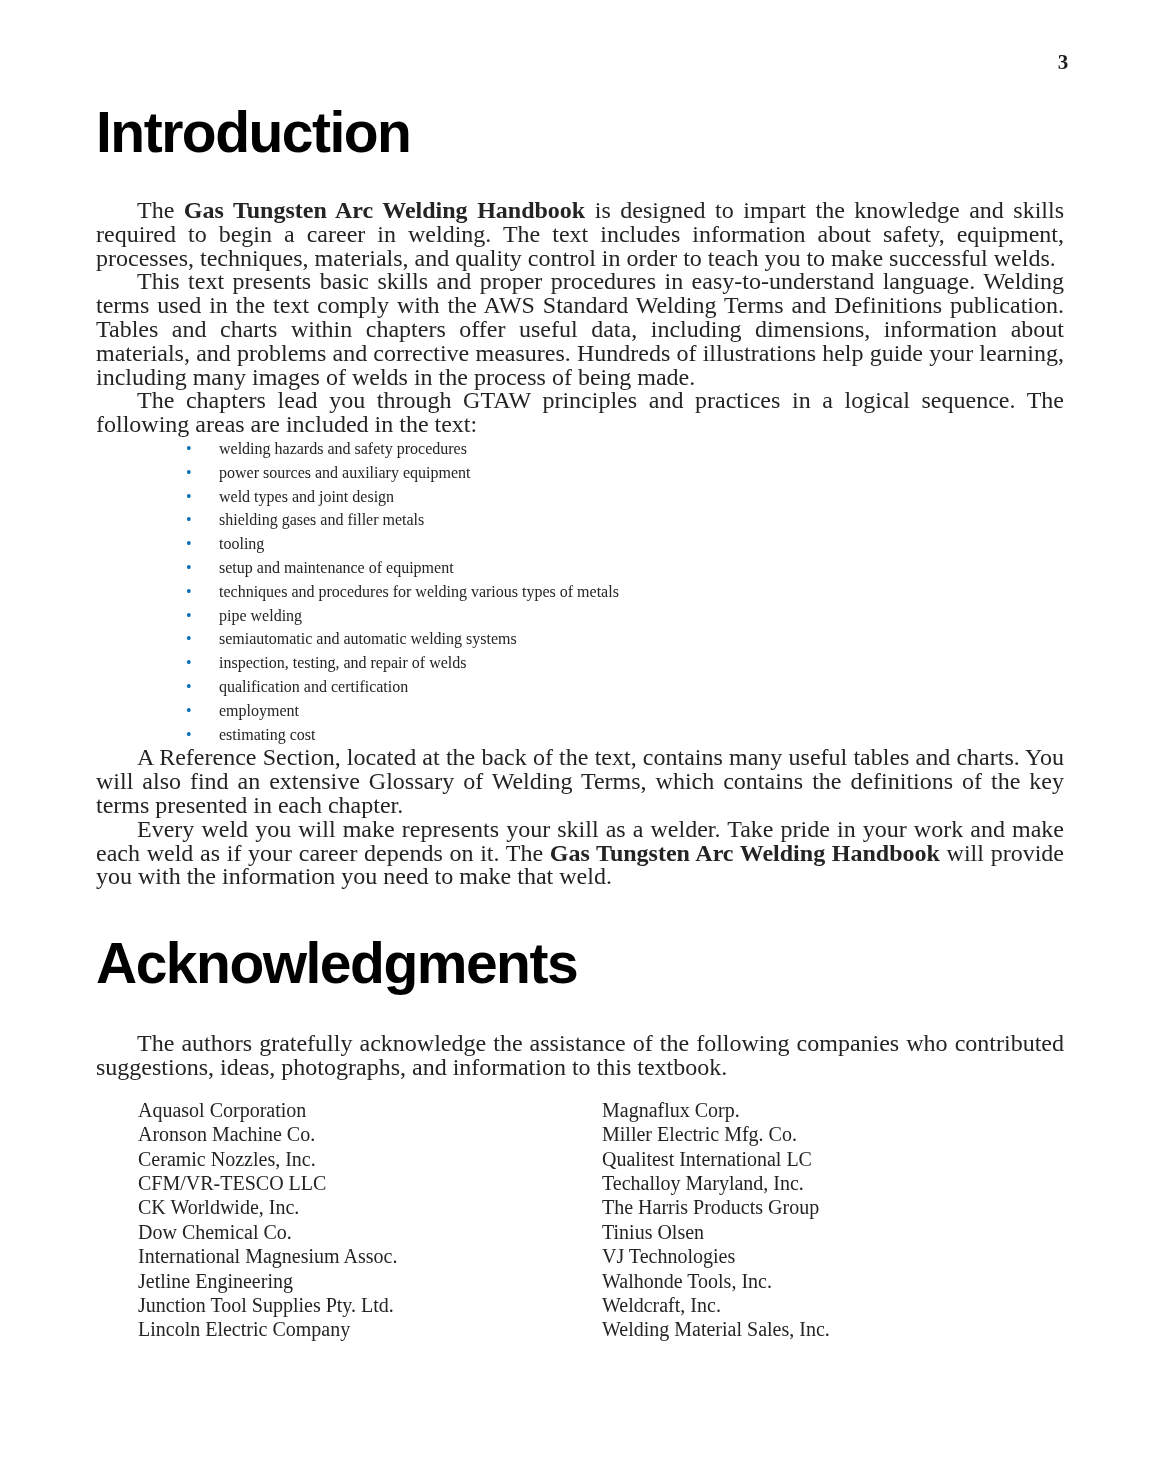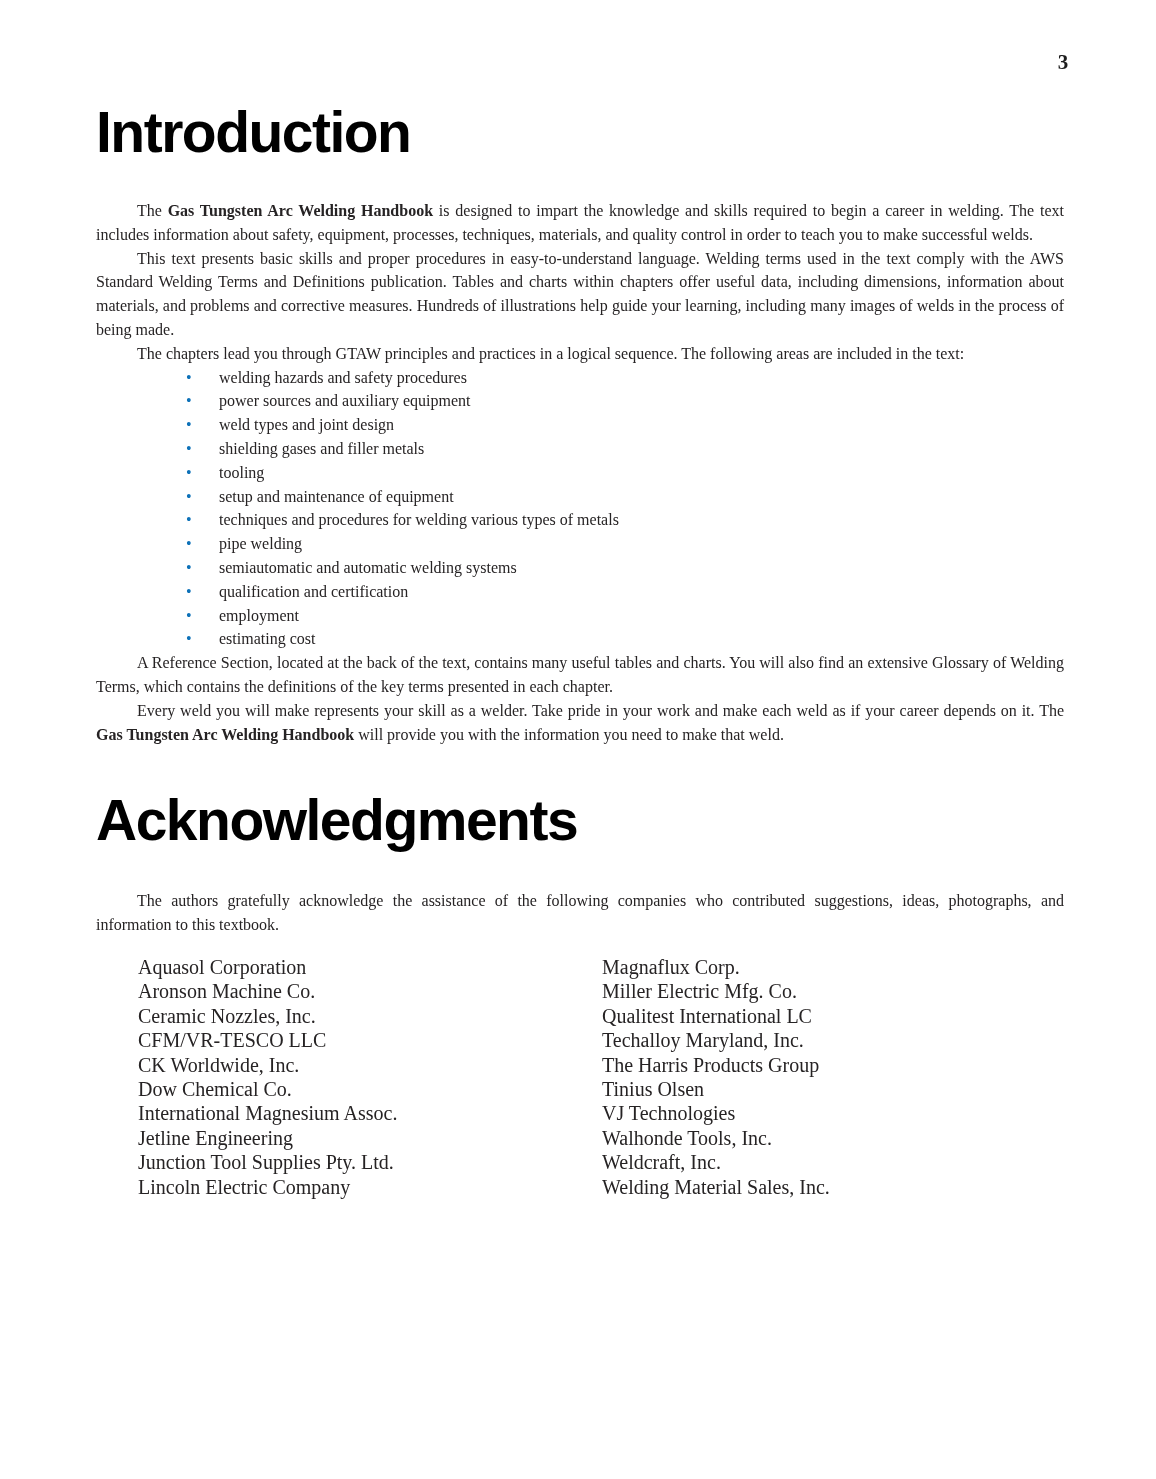--- a/index.html
+++ b/index.html
@@ -27,21 +27,21 @@
     font-family: "Liberation Sans", sans-serif;
     font-weight: bold;
     font-size: 57px;
     line-height: 1.0;
     letter-spacing: -1.5px;
     color: #000000;
   }
   .title-intro { margin-top: 104px; margin-bottom: 38px; }
   .title-ack   { margin-top: 46px;  margin-bottom: 40px; }
   .body-para {
-    font-size: 16px;
+    font-size: 24px;
     line-height: 23.8px;
     text-align: justify;
     text-indent: 41px;
   }
   .bullet-list {
     list-style: none;
     padding-left: 44px;
   }
   .bullet-item {
     font-size: 16px;
@@ -85,20 +85,21 @@
   <ul class="bullet-list">
     <li class="bullet-item"><span class="bullet-glyph">•</span><span>welding hazards and safety procedures</span></li>
     <li class="bullet-item"><span class="bullet-glyph">•</span><span>power sources and auxiliary equipment</span></li>
     <li class="bullet-item"><span class="bullet-glyph">•</span><span>weld types and joint design</span></li>
     <li class="bullet-item"><span class="bullet-glyph">•</span><span>shielding gases and filler metals</span></li>
     <li class="bullet-item"><span class="bullet-glyph">•</span><span>tooling</span></li>
     <li class="bullet-item"><span class="bullet-glyph">•</span><span>setup and maintenance of equipment</span></li>
     <li class="bullet-item"><span class="bullet-glyph">•</span><span>techniques and procedures for welding various types of metals</span></li>
     <li class="bullet-item"><span class="bullet-glyph">•</span><span>pipe welding</span></li>
     <li class="bullet-item"><span class="bullet-glyph">•</span><span>semiautomatic and automatic welding systems</span></li>
+    <li class="bullet-item"><span class="bullet-glyph">•</span><span>inspection, testing, and repair of welds</span></li>
     <li class="bullet-item"><span class="bullet-glyph">•</span><span>qualification and certification</span></li>
     <li class="bullet-item"><span class="bullet-glyph">•</span><span>employment</span></li>
     <li class="bullet-item"><span class="bullet-glyph">•</span><span>estimating cost</span></li>
   </ul>
 
   <p class="body-para">A Reference Section, located at the back of the text, contains many useful tables and charts. You will also find an extensive Glossary of Welding Terms, which contains the definitions of the key terms presented in each chapter.</p>
 
   <p class="body-para"><span>Every weld you will make represents your skill as a welder. Take pride in your work and make each weld as if your career depends on it. The </span><b>Gas Tungsten Arc Welding Handbook</b><span> will provide you with the information you need to make that weld.</span></p>
 
   <h1 class="section-title title-ack">Acknowledgments</h1>

